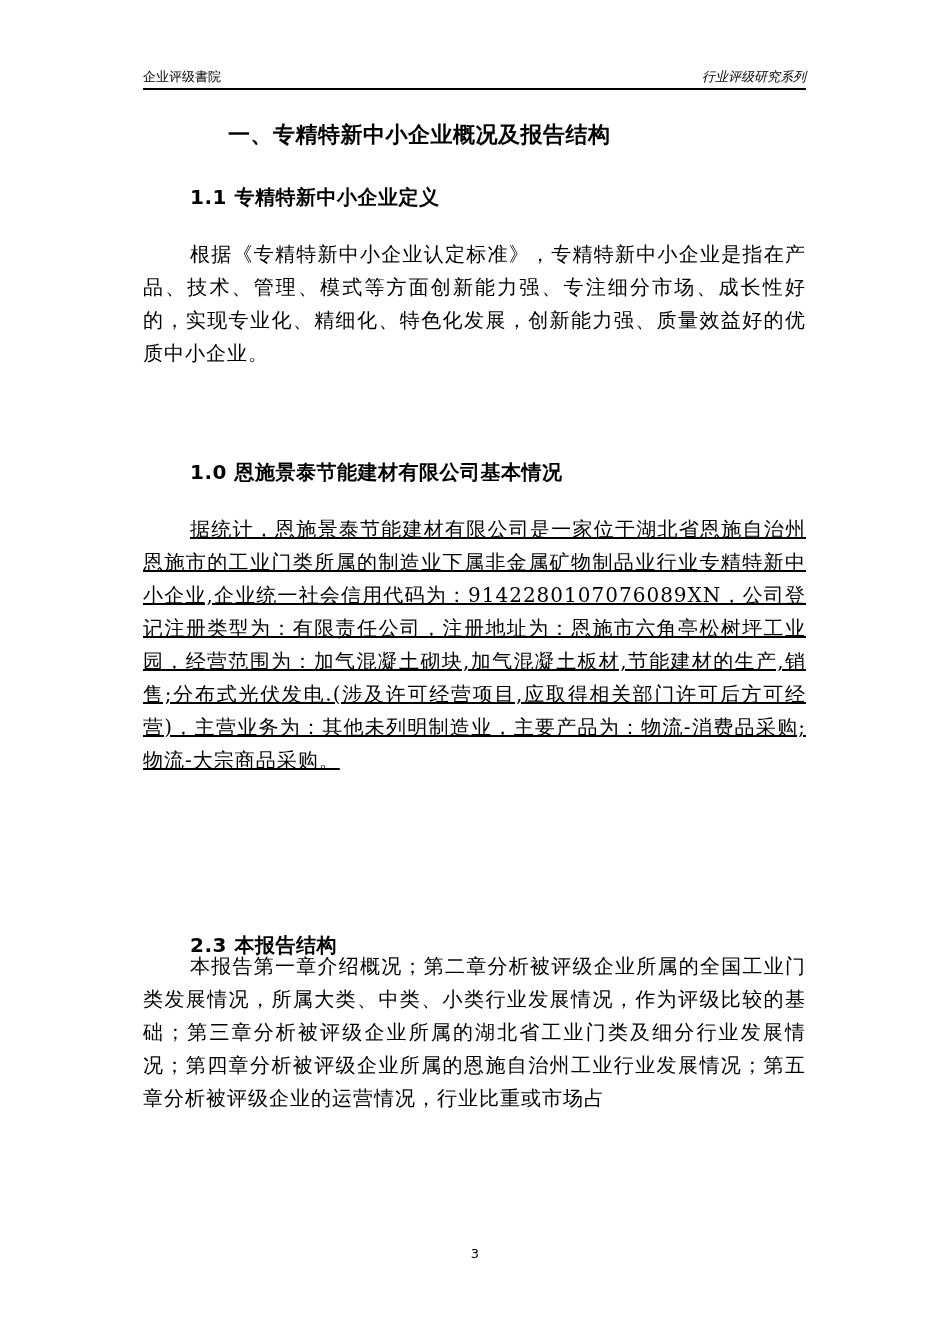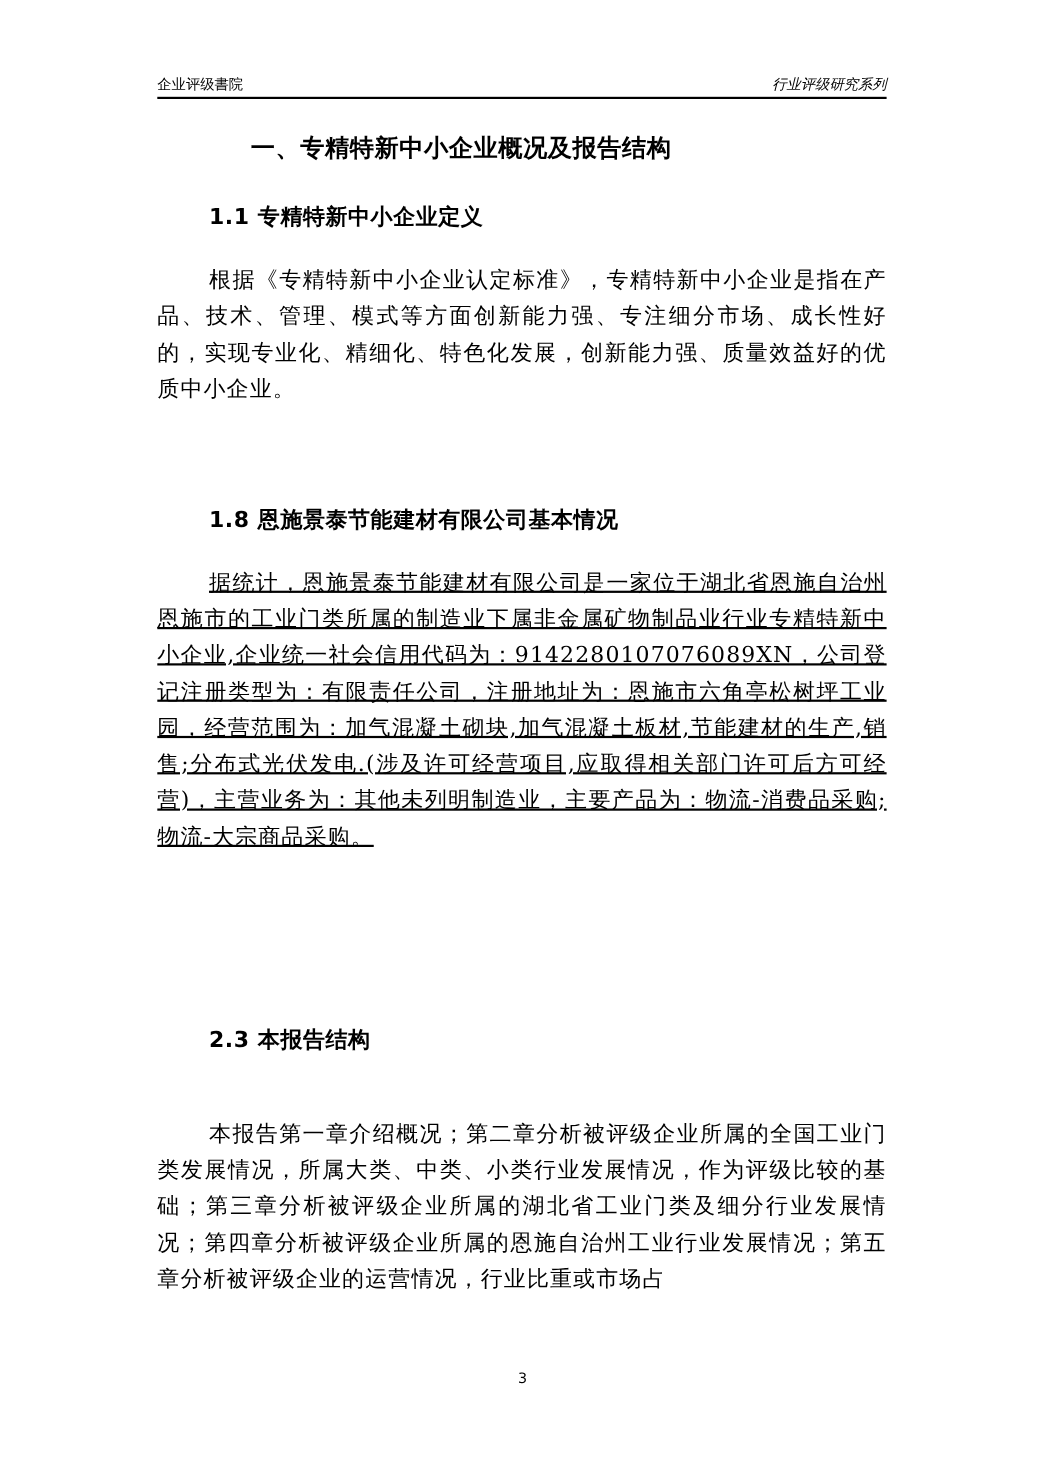--- a/index.html
+++ b/index.html
@@ -26,19 +26,19 @@
   <span class="left">企业评级書院</span>
   <span class="right">行业评级研究系列</span>
 </div>
 <div class="header-rule"></div>
 
 <div class="h1">一、专精特新中小企业概况及报告结构</div>
 
 <div class="h2" style="top:184px;">1.1 专精特新中小企业定义</div>
 <div class="para" style="top:238px;">根据《专精特新中小企业认定标准》，专精特新中小企业是指在产品、技术、管理、模式等方面创新能力强、专注细分市场、成长性好的，实现专业化、精细化、特色化发展，创新能力强、质量效益好的优质中小企业。</div>
 
-<div class="h2" style="top:459px;">1.8 恩施景泰节能建材有限公司基本情况</div>
+<div class="h2" style="top:459px;">1.0 恩施景泰节能建材有限公司基本情况</div>
 <div class="para" style="top:513px;text-decoration:underline;">据统计，恩施景泰节能建材有限公司是一家位于湖北省恩施自治州恩施市的工业门类所属的制造业下属非金属矿物制品业行业专精特新中小企业,企业统一社会信用代码为：9142280107076089XN，公司登记注册类型为：有限责任公司，注册地址为：恩施市六角亭松树坪工业园，经营范围为：加气混凝土砌块,加气混凝土板材,节能建材的生产,销售;分布式光伏发电.(涉及许可经营项目,应取得相关部门许可后方可经营)，主营业务为：其他未列明制造业，主要产品为：物流-消费品采购;物流-大宗商品采购。</div>
 
 <div class="h2" style="top:932px;">2.3 本报告结构</div>
-<div class="para" style="top:1014px;">本报告第一章介绍概况；第二章分析被评级企业所属的全国工业门类发展情况，所属大类、中类、小类行业发展情况，作为评级比较的基础；第三章分析被评级企业所属的湖北省工业门类及细分行业发展情况；第四章分析被评级企业所属的恩施自治州工业行业发展情况；第五章分析被评级企业的运营情况，行业比重或市场占</div>
+<div class="para" style="top:950px;">本报告第一章介绍概况；第二章分析被评级企业所属的全国工业门类发展情况，所属大类、中类、小类行业发展情况，作为评级比较的基础；第三章分析被评级企业所属的湖北省工业门类及细分行业发展情况；第四章分析被评级企业所属的恩施自治州工业行业发展情况；第五章分析被评级企业的运营情况，行业比重或市场占</div>
 
 <div class="pagenum">3</div>
 
 </body></html>

